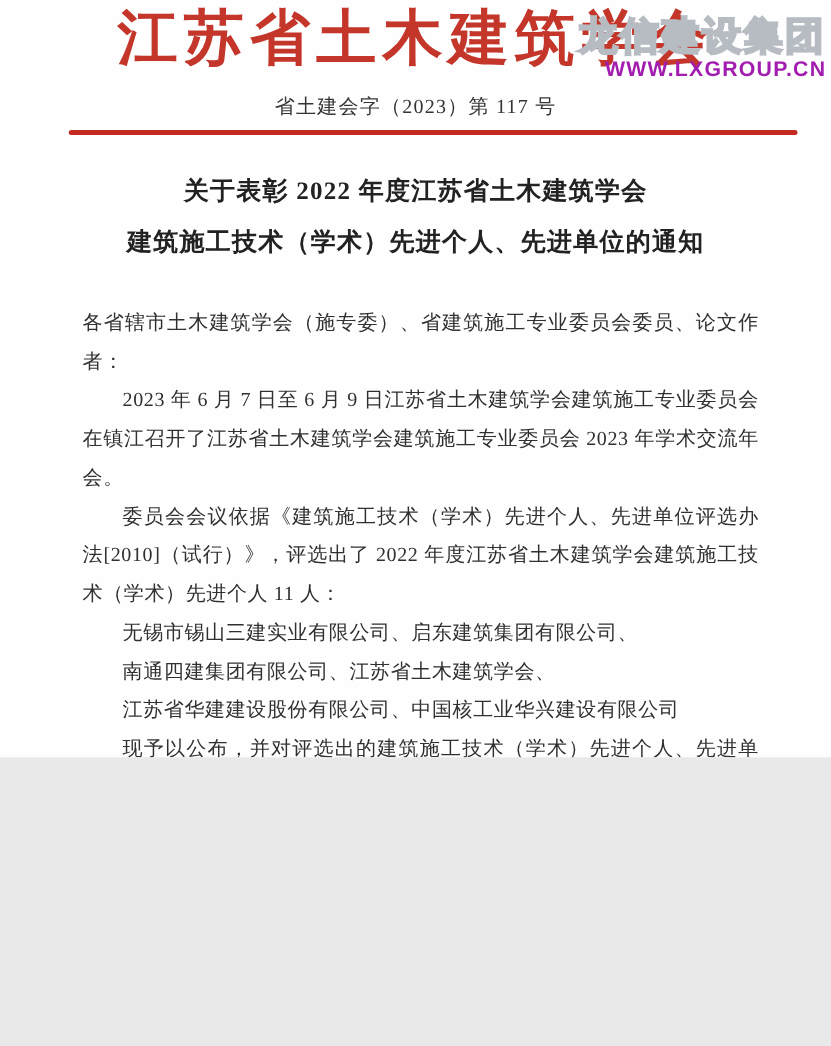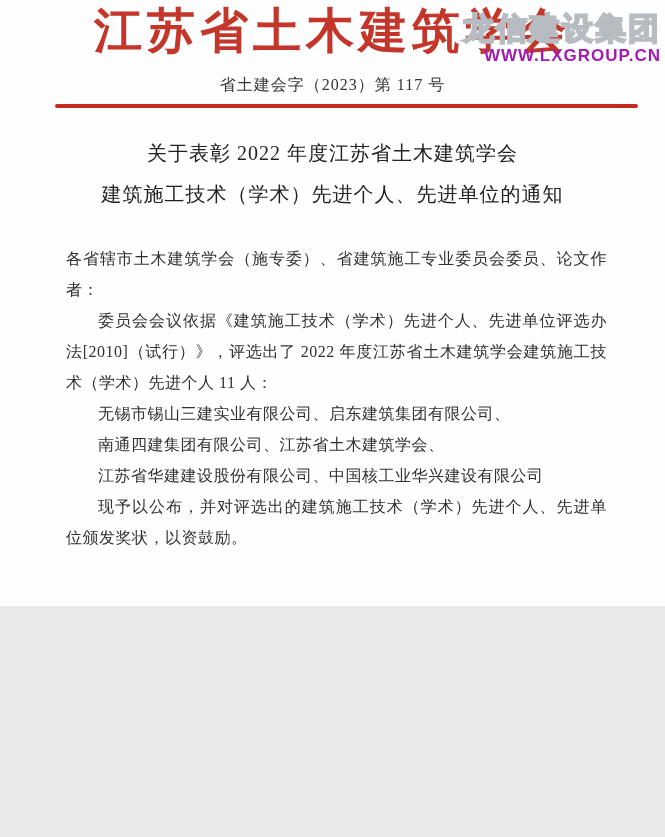--- a/index.html
+++ b/index.html
@@ -41,21 +41,21 @@
     position:absolute;top:75px;left:0;width:100%;
     text-align:center;font-size:16px;color:#343434;letter-spacing:1px;
   }
   .red-rule{
     position:absolute;top:104px;left:55px;width:583px;height:4px;
     background:#c52a20;border-radius:2px;
   }
   
   .notice-title{
     position:absolute;top:133px;left:0;width:100%;
-    text-align:center;font-size:20px;font-weight:400;
+    text-align:center;font-size:20px;font-weight:700;
     line-height:41px;color:#222;letter-spacing:1px;
   }
   
   .body-text{
     position:absolute;top:243px;left:66px;width:541px;
     font-size:16px;line-height:31px;color:#303030;
     text-align:justify;letter-spacing:0.5px;
   }
   .body-text p{margin:0;}
   .body-text p.indent{text-indent:2em;}
@@ -94,20 +94,21 @@
 
   <div class="red-rule"></div>
 
   <div class="notice-title">
     <div>关于表彰 2022 年度江苏省土木建筑学会</div>
     <div>建筑施工技术（学术）先进个人、先进单位的通知</div>
   </div>
 
   <div class="body-text">
     <p>各省辖市土木建筑学会（施专委）、省建筑施工专业委员会委员、论文作者：</p>
+    <p class="indent">2023 年 6 月 7 日至 6 月 9 日江苏省土木建筑学会建筑施工专业委员会在镇江召开了江苏省土木建筑学会建筑施工专业委员会 2023 年学术交流年会。</p>
     <p class="indent">委员会会议依据《建筑施工技术（学术）先进个人、先进单位评选办法[2010]（试行）》，评选出了 2022 年度江苏省土木建筑学会建筑施工技术（学术）先进个人 11 人：</p>
     <p class="indent">无锡市锡山三建实业有限公司、启东建筑集团有限公司、</p>
     <p class="indent">南通四建集团有限公司、江苏省土木建筑学会、</p>
     <p class="indent">江苏省华建建设股份有限公司、中国核工业华兴建设有限公司</p>
     <p class="indent">现予以公布，并对评选出的建筑施工技术（学术）先进个人、先进单位颁发奖状，以资鼓励。</p>
   </div>
 
   <div class="sig-line">江苏省土木建筑学会建筑施工专业委员会</div>
   <div class="date-line">2023 年 6 月 14 日</div>
 

